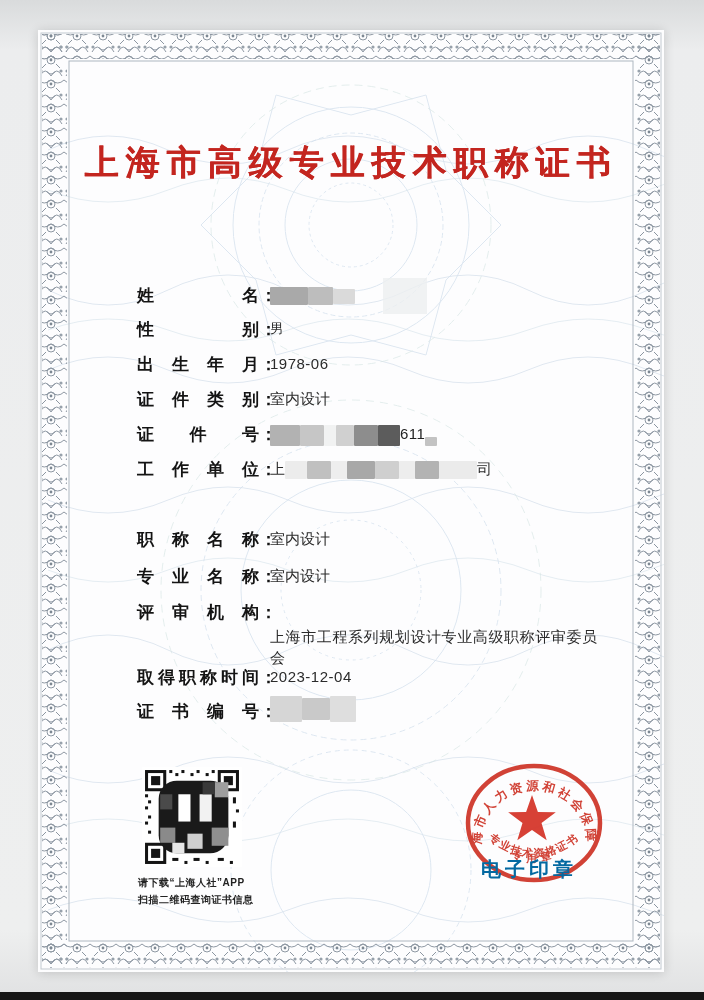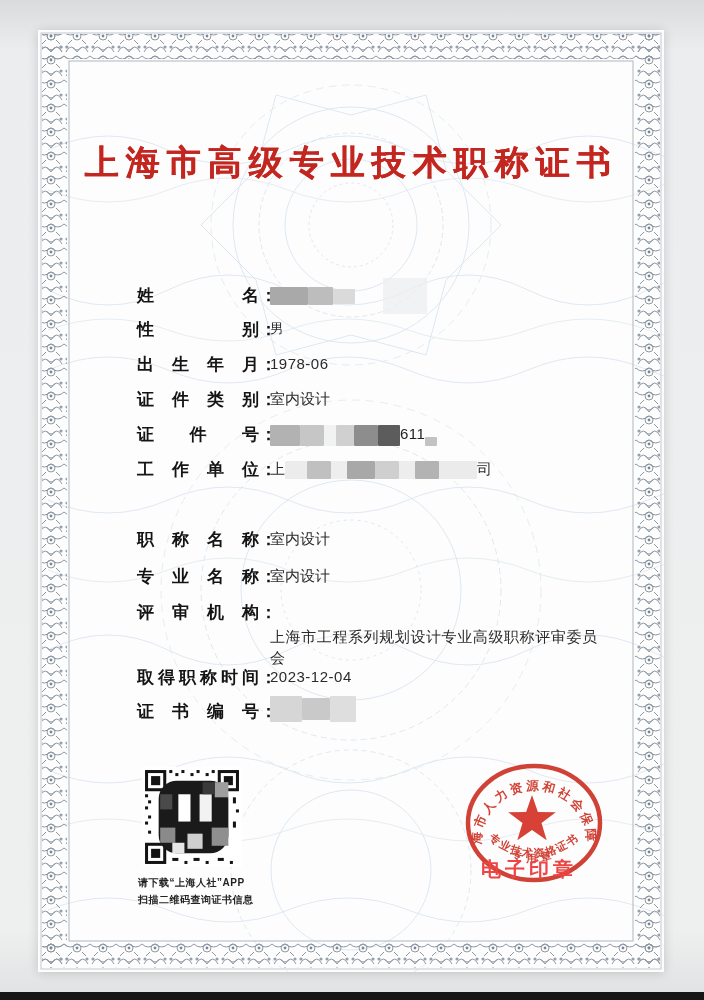--- a/index.html
+++ b/index.html
@@ -26,21 +26,21 @@
   .num{font-family:"Liberation Sans",sans-serif;letter-spacing:.5px;}
   .wrapval{width:340px;line-height:21px;letter-spacing:.6px;margin-top:24px;}
 
   .rb{display:inline-block;height:18px;vertical-align:middle;border-radius:1px;}
   .rb2{display:inline-block;height:21px;vertical-align:middle;border-radius:1px;}
   .ghost{position:absolute;background:#eceff0;opacity:.8;}
 
   .qr-caption{position:absolute;left:100px;top:845px;font-size:10px;font-weight:bold;
               color:#222;line-height:16.5px;letter-spacing:.5px;}
   .eseal-text{position:absolute;left:443px;top:826px;font-size:20px;font-weight:bold;
-              color:#ef4444;letter-spacing:4px;z-index:5;}
+              color:#0369a1;letter-spacing:4px;z-index:5;}
   svg{display:block;}
   .abs{position:absolute;}
 </style>
 </head>
 <body>
 
 <div class="stage">
   <div class="paper">
 
     <svg class="bg-art" viewBox="0 0 626 942" aria-hidden="true">

